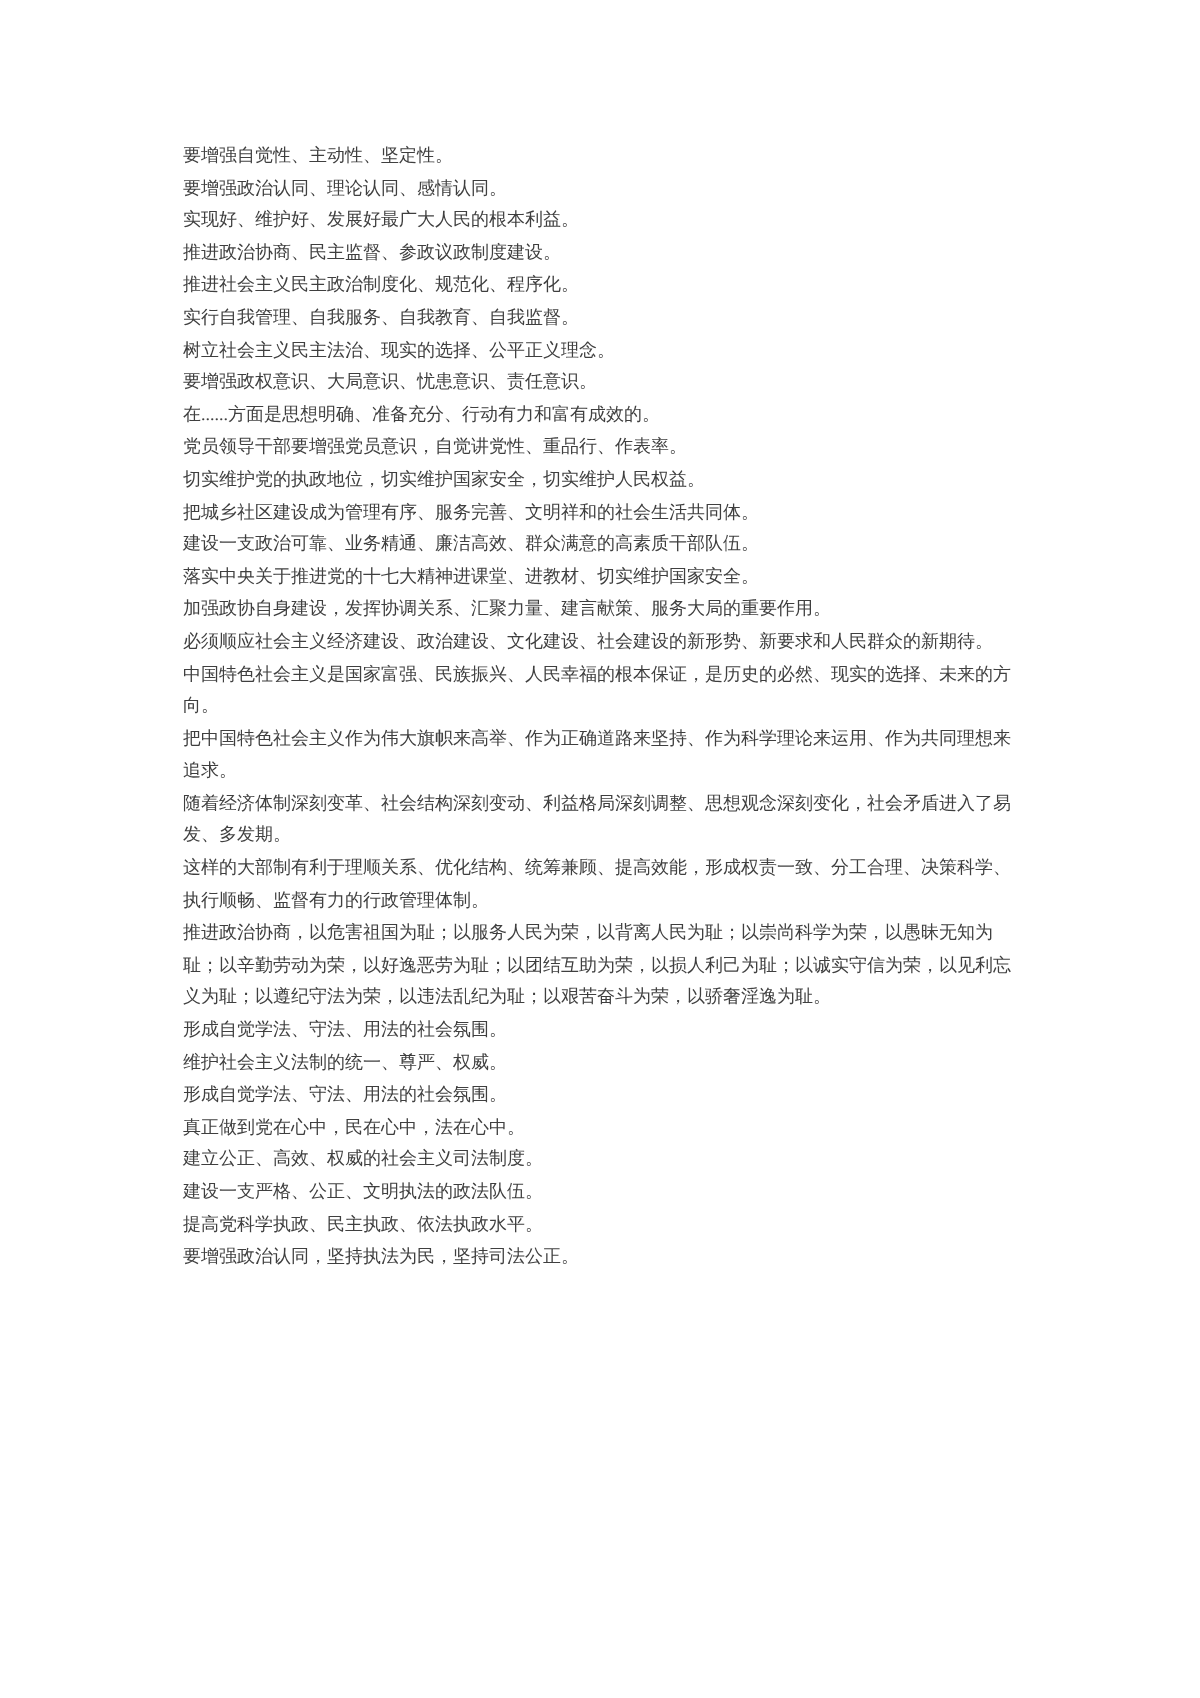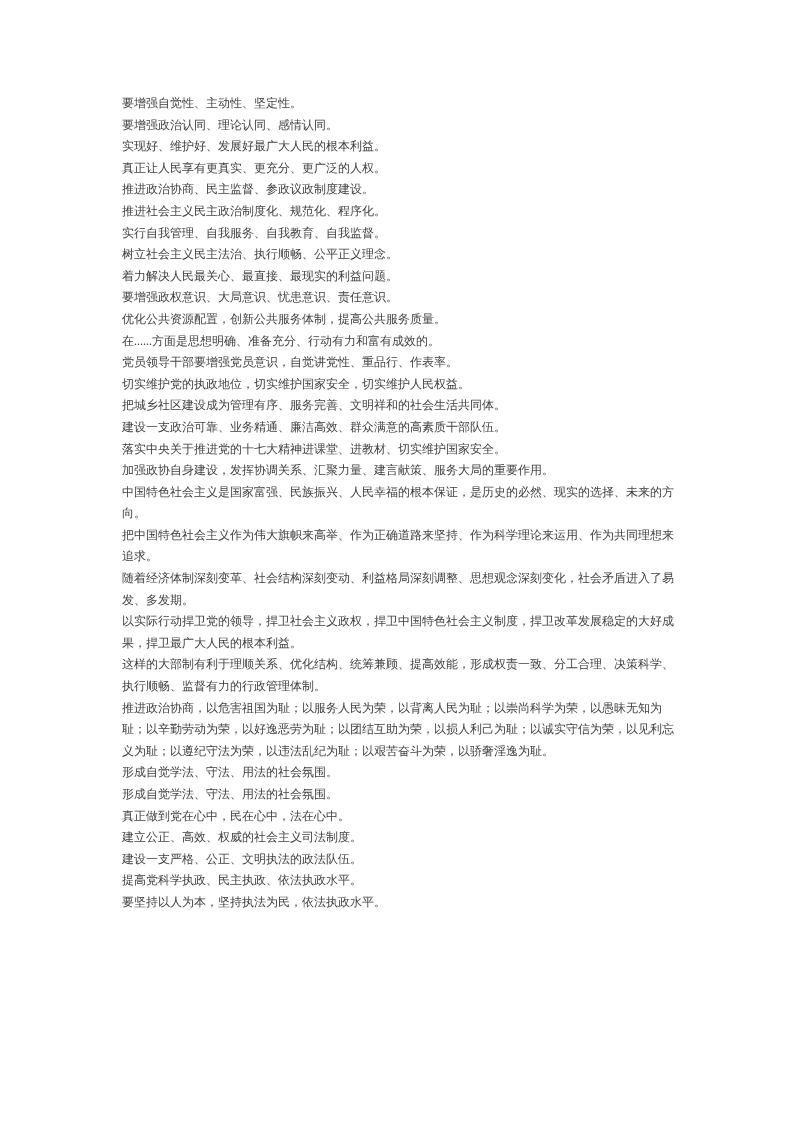--- a/index.html
+++ b/index.html
@@ -39,42 +39,40 @@
   }
 </style>
 </head>
 <body>
 
 <div class="page" style="background: rgb(255, 255, 255);">
   <div class="text-block" style="color: rgb(63, 63, 63);">
       <div class="para">要增强自觉性、主动性、坚定性。</div>
       <div class="para">要增强政治认同、理论认同、感情认同。</div>
       <div class="para">实现好、维护好、发展好最广大人民的根本利益。</div>
-      <div class="para">真正让人民享有更真实、更充分、更广泛的人权。</div>
       <div class="para">推进政治协商、民主监督、参政议政制度建设。</div>
       <div class="para">推进社会主义民主政治制度化、规范化、程序化。</div>
       <div class="para">实行自我管理、自我服务、自我教育、自我监督。</div>
-      <div class="para">树立社会主义民主法治、执行顺畅、公平正义理念。</div>
-      <div class="para">着力解决人民最关心、最直接、最现实的利益问题。</div>
+      <div class="para">树立社会主义民主法治、现实的选择、公平正义理念。</div>
       <div class="para">要增强政权意识、大局意识、忧患意识、责任意识。</div>
-      <div class="para">优化公共资源配置，创新公共服务体制，提高公共服务质量。</div>
       <div class="para">在......方面是思想明确、准备充分、行动有力和富有成效的。</div>
       <div class="para">党员领导干部要增强党员意识，自觉讲党性、重品行、作表率。</div>
       <div class="para">切实维护党的执政地位，切实维护国家安全，切实维护人民权益。</div>
       <div class="para">把城乡社区建设成为管理有序、服务完善、文明祥和的社会生活共同体。</div>
       <div class="para">建设一支政治可靠、业务精通、廉洁高效、群众满意的高素质干部队伍。</div>
       <div class="para">落实中央关于推进党的十七大精神进课堂、进教材、切实维护国家安全。</div>
       <div class="para">加强政协自身建设，发挥协调关系、汇聚力量、建言献策、服务大局的重要作用。</div>
+      <div class="para">必须顺应社会主义经济建设、政治建设、文化建设、社会建设的新形势、新要求和人民群众的新期待。</div>
       <div class="para">中国特色社会主义是国家富强、民族振兴、人民幸福的根本保证，是历史的必然、现实的选择、未来的方向。</div>
       <div class="para">把中国特色社会主义作为伟大旗帜来高举、作为正确道路来坚持、作为科学理论来运用、作为共同理想来追求。</div>
       <div class="para">随着经济体制深刻变革、社会结构深刻变动、利益格局深刻调整、思想观念深刻变化，社会矛盾进入了易发、多发期。</div>
-      <div class="para">以实际行动捍卫党的领导，捍卫社会主义政权，捍卫中国特色社会主义制度，捍卫改革发展稳定的大好成果，捍卫最广大人民的根本利益。</div>
       <div class="para">这样的大部制有利于理顺关系、优化结构、统筹兼顾、提高效能，形成权责一致、分工合理、决策科学、执行顺畅、监督有力的行政管理体制。</div>
       <div class="para">推进政治协商，以危害祖国为耻；以服务人民为荣，以背离人民为耻；以崇尚科学为荣，以愚昧无知为耻；以辛勤劳动为荣，以好逸恶劳为耻；以团结互助为荣，以损人利己为耻；以诚实守信为荣，以见利忘义为耻；以遵纪守法为荣，以违法乱纪为耻；以艰苦奋斗为荣，以骄奢淫逸为耻。</div>
       <div class="para">形成自觉学法、守法、用法的社会氛围。</div>
+      <div class="para">维护社会主义法制的统一、尊严、权威。</div>
       <div class="para">形成自觉学法、守法、用法的社会氛围。</div>
       <div class="para">真正做到党在心中，民在心中，法在心中。</div>
       <div class="para">建立公正、高效、权威的社会主义司法制度。</div>
       <div class="para">建设一支严格、公正、文明执法的政法队伍。</div>
       <div class="para">提高党科学执政、民主执政、依法执政水平。</div>
-      <div class="para">要坚持以人为本，坚持执法为民，依法执政水平。</div>
+      <div class="para">要增强政治认同，坚持执法为民，坚持司法公正。</div>
     </div>
 </div>
 
 </body></html>

